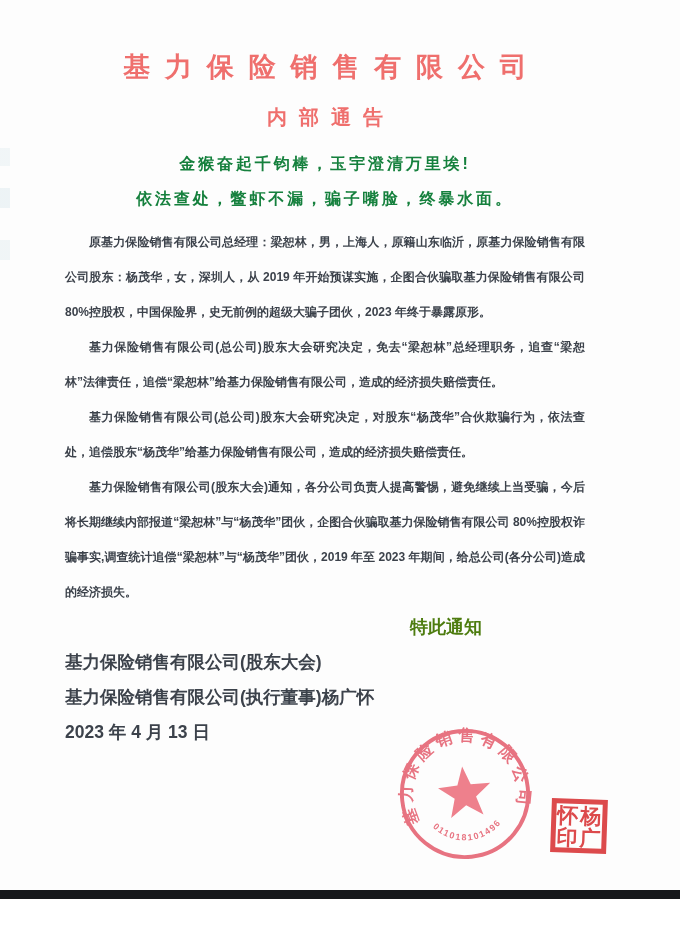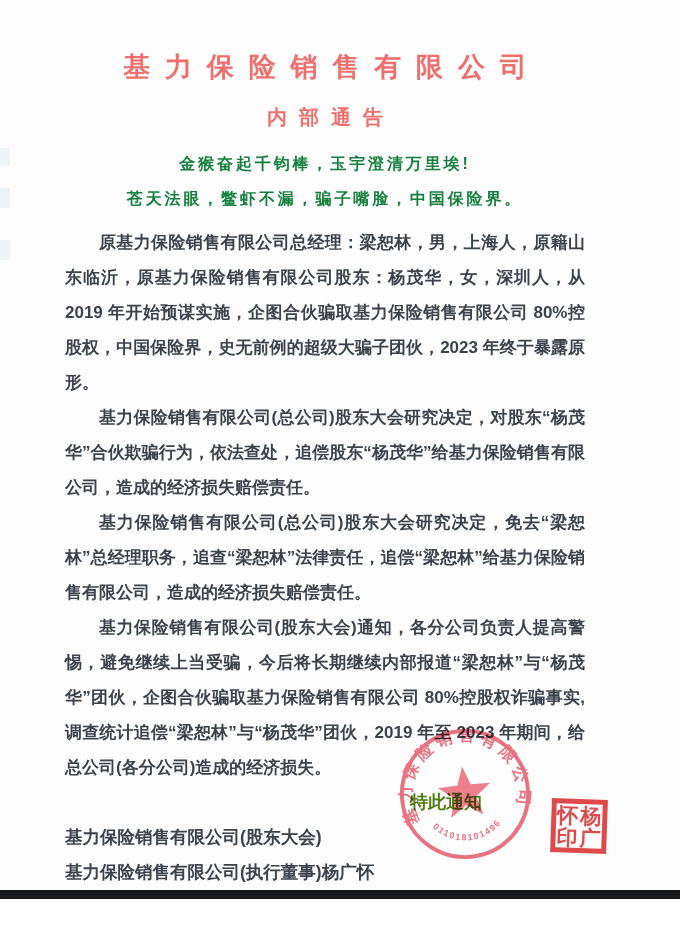--- a/index.html
+++ b/index.html
@@ -40,21 +40,21 @@
     text-align:center;
     font-size:16px;
     font-weight:700;
     color:#15803d;
     letter-spacing:0.18em;
     line-height:35px;
   }
   .slogan.first{margin-top:14px;}
   .body-para{
     margin:0;
-    font-size:17px;
+    font-size:12px;
     font-weight:600;
     color:#3c424b;
     line-height:35px;
     text-align:justify;
     text-indent:2em;
   }
   .body-para.first{margin-top:9px;}
   .closing{
     margin:0 0 0 345px;
     font-size:18px;
@@ -118,25 +118,25 @@
 
 <div class="page">
 
   <div class="scan-smudge"></div>
 
   <div class="doc">
     <h1 class="title-company">基力保险销售有限公司</h1>
     <h2 class="title-notice">内部通告</h2>
 
     <p class="slogan first">金猴奋起千钧棒，玉宇澄清万里埃!</p>
-    <p class="slogan">苍天法眼，鳖虾不漏，骗子嘴脸，中国保险界。</p>
+    <p class="slogan">依法查处，鳖虾不漏，骗子嘴脸，终暴水面。</p>
 
     <p class="body-para first">原基力保险销售有限公司总经理：梁恕林，男，上海人，原籍山东临沂，原基力保险销售有限公司股东：杨茂华，女，深圳人，从 2019 年开始预谋实施，企图合伙骗取基力保险销售有限公司 80%控股权，中国保险界，史无前例的超级大骗子团伙，2023 年终于暴露原形。</p>
+    <p class="body-para">基力保险销售有限公司(总公司)股东大会研究决定，免去“梁恕林”总经理职务，追查“梁恕林”法律责任，追偿“梁恕林”给基力保险销售有限公司，造成的经济损失赔偿责任。</p>
     <p class="body-para">基力保险销售有限公司(总公司)股东大会研究决定，对股东“杨茂华”合伙欺骗行为，依法查处，追偿股东“杨茂华”给基力保险销售有限公司，造成的经济损失赔偿责任。</p>
-    <p class="body-para">基力保险销售有限公司(总公司)股东大会研究决定，免去“梁恕林”总经理职务，追查“梁恕林”法律责任，追偿“梁恕林”给基力保险销售有限公司，造成的经济损失赔偿责任。</p>
     <p class="body-para">基力保险销售有限公司(股东大会)通知，各分公司负责人提高警惕，避免继续上当受骗，今后将长期继续内部报道“梁恕林”与“杨茂华”团伙，企图合伙骗取基力保险销售有限公司 80%控股权诈骗事实,调查统计追偿“梁恕林”与“杨茂华”团伙，2019 年至 2023 年期间，给总公司(各分公司)造成的经济损失。</p>
 
     <p class="closing">特此通知</p>
 
     <div class="sig">基力保险销售有限公司(股东大会)</div>
     <div class="sig">基力保险销售有限公司(执行董事)杨广怀</div>
     <div class="sig date">2023 年 4 月 13 日</div>
   </div>
 
   <div class="round-stamp">

